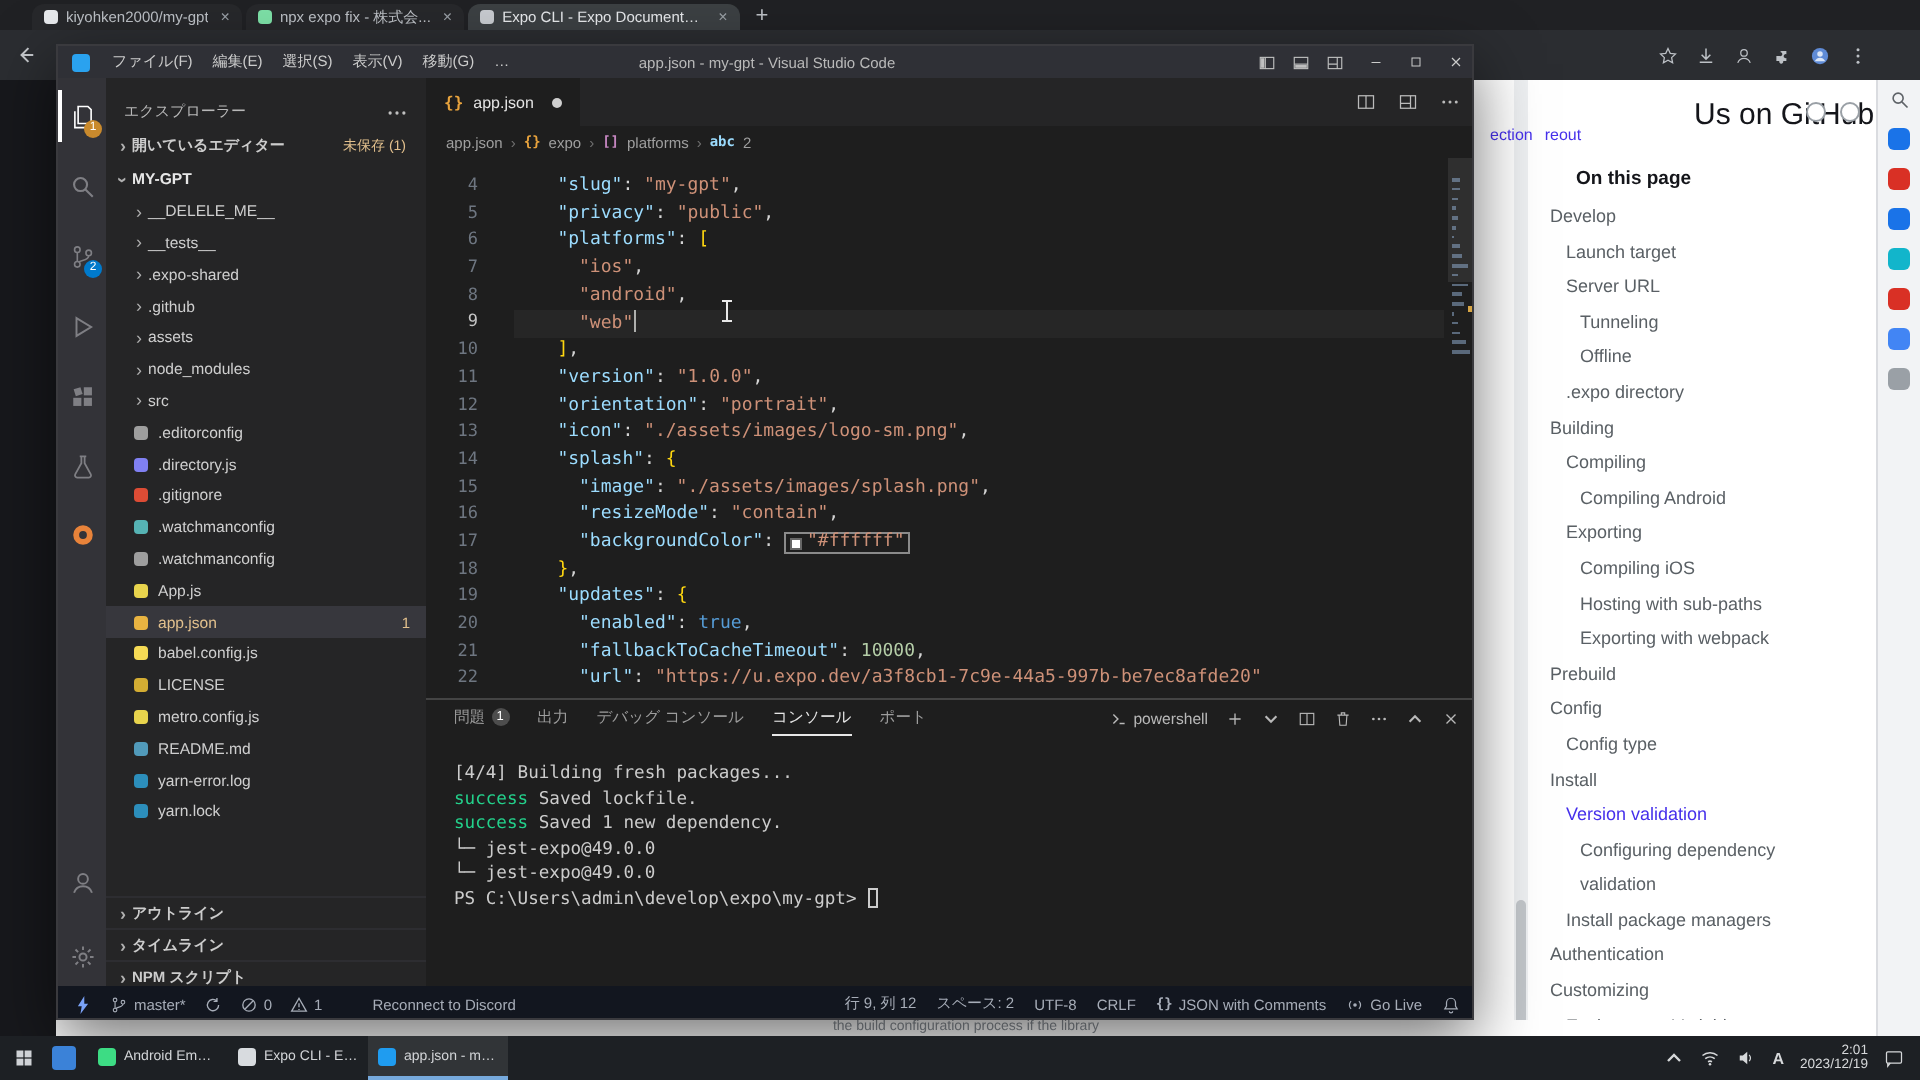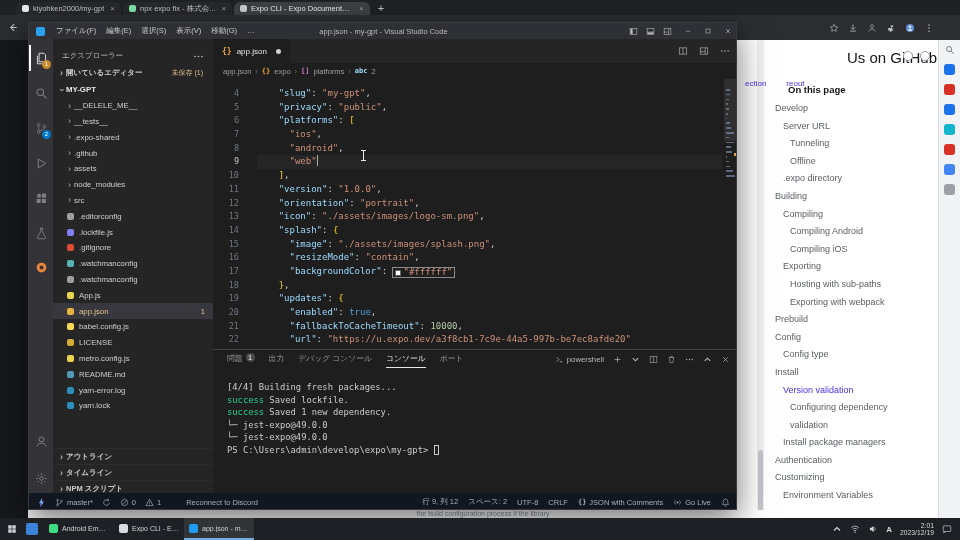--- a/index.html
+++ b/index.html
@@ -21,21 +21,21 @@
 #backbtn svg{width:11px;height:11px}
 #btools{position:absolute;right:26px;top:0;height:25px;display:flex;align-items:center;gap:9px;color:#bdc1c6}
 #btools .ic svg{width:10px;height:10px}
 
 
 #leftstrip{position:absolute;left:0;top:40px;width:28px;height:478px;background:#17181c;z-index:1}
 #bottomstrip{position:absolute;left:28px;top:510px;width:910px;height:8px;background:#ffffff;z-index:1;text-align:center;font-size:7px;line-height:8px;color:#8a9097;overflow:hidden}
 
 
 #docs{position:absolute;left:737px;top:40px;width:201px;height:478px;background:#fff;color:#202124;z-index:1;overflow:hidden}
-#plinks{position:absolute;left:8px;top:39px;display:flex;gap:20px;font-size:8px;color:#4630eb}
+#plinks{position:absolute;left:8px;top:23px;display:flex;gap:6px;font-size:8px;color:#4630eb}
 #ghlabel{position:absolute;left:110px;top:9px;font-size:15px;font-weight:normal;color:#14151a;white-space:nowrap}
 #ghicons{position:absolute;left:166px;top:11px;display:flex;gap:7px}
 .ghdot{width:10px;height:10px;border-radius:50%;border:1px solid #9aa0a6;background:#fff}
 #onthispage{position:absolute;left:51px;top:44px;font-size:9.5px;font-weight:bold;color:#14151a}
 #docsnav{position:absolute;left:38px;top:60px;width:152px;font-size:9px;line-height:17.6px;color:#5a6065}
 .ditem{cursor:pointer}
 .ditem.lvl1{padding-left:8px}
 .ditem.lvl2{padding-left:15px}
 .ditem.active{color:#4630eb}
 #docscrolltrack{position:absolute;left:20px;top:0;width:7px;height:478px;background:#eef0f2}
@@ -234,29 +234,30 @@
       <span class="ghdot"></span>
       <span class="ghdot"></span>
     </div>
     <div id="plinks">
         <span>ection</span>
         <span>reout</span>
       </div>
     <div id="onthispage">On this page</div>
     <div id="docsnav">
         <div class="ditem lvl0">Develop</div>
+        <div class="ditem lvl1">Launch target</div>
         <div class="ditem lvl1">Server URL</div>
         <div class="ditem lvl2">Tunneling</div>
         <div class="ditem lvl2">Offline</div>
         <div class="ditem lvl1">.expo directory</div>
         <div class="ditem lvl0">Building</div>
         <div class="ditem lvl1">Compiling</div>
         <div class="ditem lvl2">Compiling Android</div>
+        <div class="ditem lvl1">Exporting</div>
         <div class="ditem lvl2">Compiling iOS</div>
-        <div class="ditem lvl1">Exporting</div>
         <div class="ditem lvl2">Hosting with sub-paths</div>
         <div class="ditem lvl2">Exporting with webpack</div>
         <div class="ditem lvl0">Prebuild</div>
         <div class="ditem lvl0">Config</div>
         <div class="ditem lvl1">Config type</div>
         <div class="ditem lvl0">Install</div>
         <div class="ditem lvl1 active">Version validation</div>
         <div class="ditem lvl2">Configuring dependency validation</div>
         <div class="ditem lvl1">Install package managers</div>
         <div class="ditem lvl0">Authentication</div>
@@ -448,21 +449,21 @@
           <div class="trow">
             <span class="chev">›</span>
             <span>src</span>
           </div>
           <div class="trow">
             <span class="ficon" style="background: rgb(158, 158, 158);"></span>
             <span>.editorconfig</span>
           </div>
           <div class="trow">
             <span class="ficon" style="background: rgb(128, 128, 242);"></span>
-            <span>.lockfile.js</span>
+            <span>.directory.js</span>
           </div>
           <div class="trow">
             <span class="ficon" style="background: rgb(221, 76, 53);"></span>
             <span>.gitignore</span>
           </div>
           <div class="trow">
             <span class="ficon" style="background: rgb(86, 179, 180);"></span>
             <span>.watchmanconfig</span>
           </div>
           <div class="trow">

